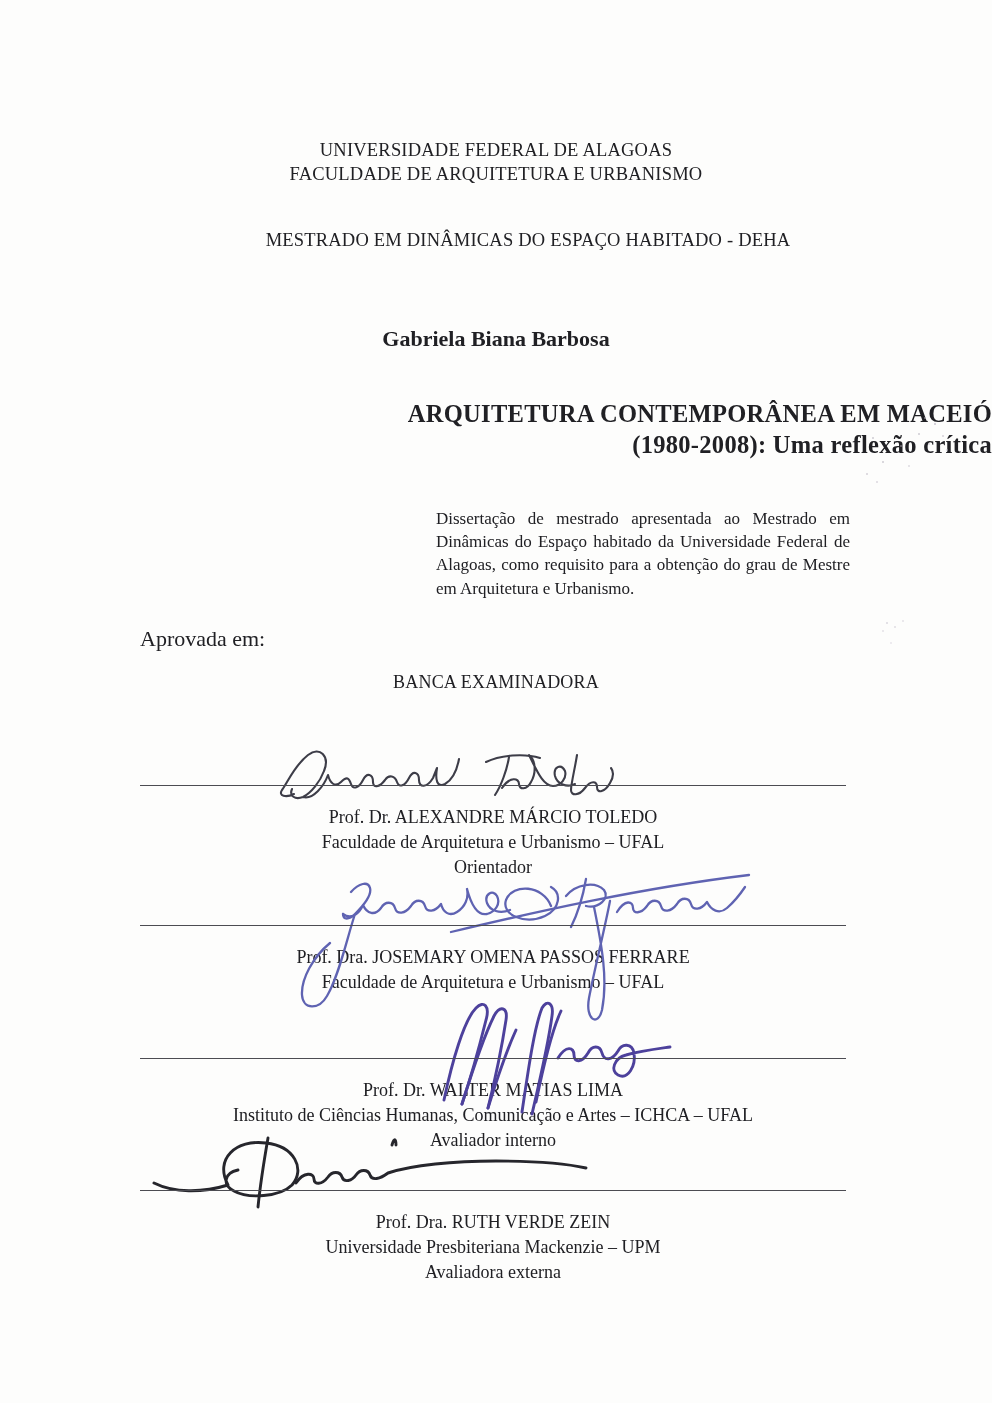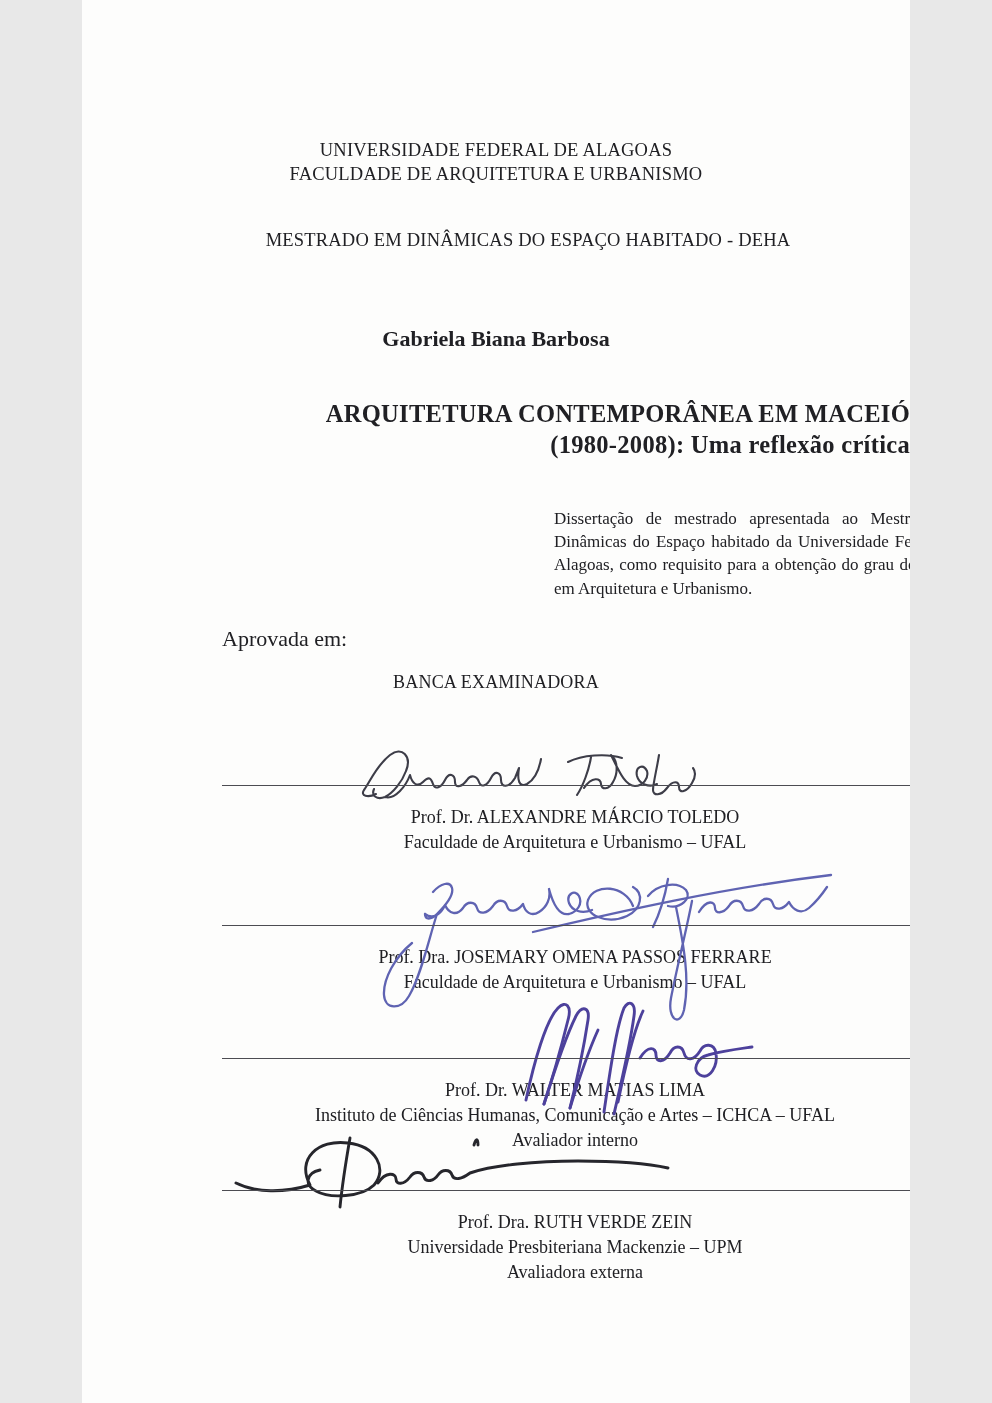--- a/index.html
+++ b/index.html
@@ -2,21 +2,21 @@
 <html><head>
 <meta charset="utf-8">
 <style>
   html, body {
     margin: 0;
     padding: 0;
     background: #e8e8e8;
   }
   .page {
     position: relative;
-    width: 828px;
+    width: 992px;
     height: 1403px;
     margin: 0 auto;
     background: #fdfdfc;
     overflow: hidden;
     font-family: "Liberation Serif", "DejaVu Serif", serif;
     color: #202024;
   }
   .abs { position: absolute; }
   .centered {
     left: 0;
@@ -48,21 +48,20 @@
     letter-spacing: 0.3px;
     text-align: right;
   }
   .abstract-block {
     top: 507px;
     left: 436px;
     width: 414px;
     font-size: 17px;
     line-height: 23.2px;
     text-align: justify;
-    margin-left: 36px;
   }
   .approved-line {
     top: 626px;
     left: 140px;
     font-size: 22px;
   }
   .banca-line {
     top: 672px;
     font-size: 18px;
     letter-spacing: 0.2px;
@@ -146,20 +145,21 @@
       <g fill="none" stroke-width="2.1" stroke-linecap="round" stroke-linejoin="round" stroke="#3d3d48">
         <path d="M14,56 C6,60 -2,58 2,52 C8,44 14,28 28,17 C40,8 50,18 44,33 C40,44 31,55 23,59 C15,62 9,58 12,51 M23,59 C33,62 44,48 48,37 C50,45 55,50 61,44 C67,38 69,40 71,46 C73,52 79,50 83,42 C87,34 93,36 93,44 C93,50 99,50 105,42 C109,36 115,38 117,44 C119,50 125,48 129,40 C133,32 139,34 139,42 C139,50 147,50 153,40 L157,30 C155,42 157,50 165,46 C172,42 177,32 179,21"></path>
         <path d="M206,24 C220,17 244,15 260,20"></path>
         <path d="M229,19 C227,32 221,48 215,57"></path>
         <path d="M222,50 C230,38 239,40 239,46 C239,52 247,52 251,44 C257,34 255,21 249,17 C257,33 263,48 273,48 C281,48 287,40 285,33 C281,25 273,29 275,38 C277,46 287,50 295,46 M297,17 C295,30 291,46 291,52 C291,58 299,58 305,50 C311,42 317,43 317,49 C317,56 325,54 330,45 C333,40 334,34 331,30"></path>
       </g>
     </svg>
     <div class="rule"></div>
     <div class="mname">Prof. Dr. ALEXANDRE MÁRCIO TOLEDO</div>
     <div class="maff">Faculdade de Arquitetura e Urbanismo – UFAL</div>
+    <div class="mrole">Orientador</div>
   </div>
 
   <div class="member member-2">
     <svg class="sig sig-2" width="500" height="162" viewBox="0 0 500 162">
       <g fill="none" stroke-width="2.3" stroke-linecap="round" stroke-linejoin="round" stroke="#5f63b2">
         <path d="M96,30 C104,21 113,19 115,26 C117,33 108,44 100,52 C94,58 88,58 88,52 M100,52 C92,76 84,114 72,134 C64,148 48,148 47,133 C46,117 58,95 75,81 M88,52 C96,58 104,52 108,43 C112,52 120,54 126,46 C130,39 138,39 140,46 C142,53 150,52 156,44 C160,37 168,37 170,44 C172,51 180,50 186,42 C188,50 194,55 202,50 C210,45 214,36 212,27 C216,42 222,54 232,52 C240,50 246,42 242,34 C238,27 229,32 232,41 C235,49 245,52 255,48"></path>
         <path d="M296,44 C288,23 258,21 251,38 C246,53 270,63 290,54 C305,47 307,31 296,25"></path>
         <path d="M196,70 C280,50 386,26 494,13"></path>
         <path d="M331,17 C327,40 320,57 316,65 M311,34 C321,22 340,19 349,28 C355,36 344,47 331,44"></path>
         <path d="M339,45 C347,84 353,118 347,148 C343,165 330,158 334,136 C340,105 349,70 355,39"></path>

